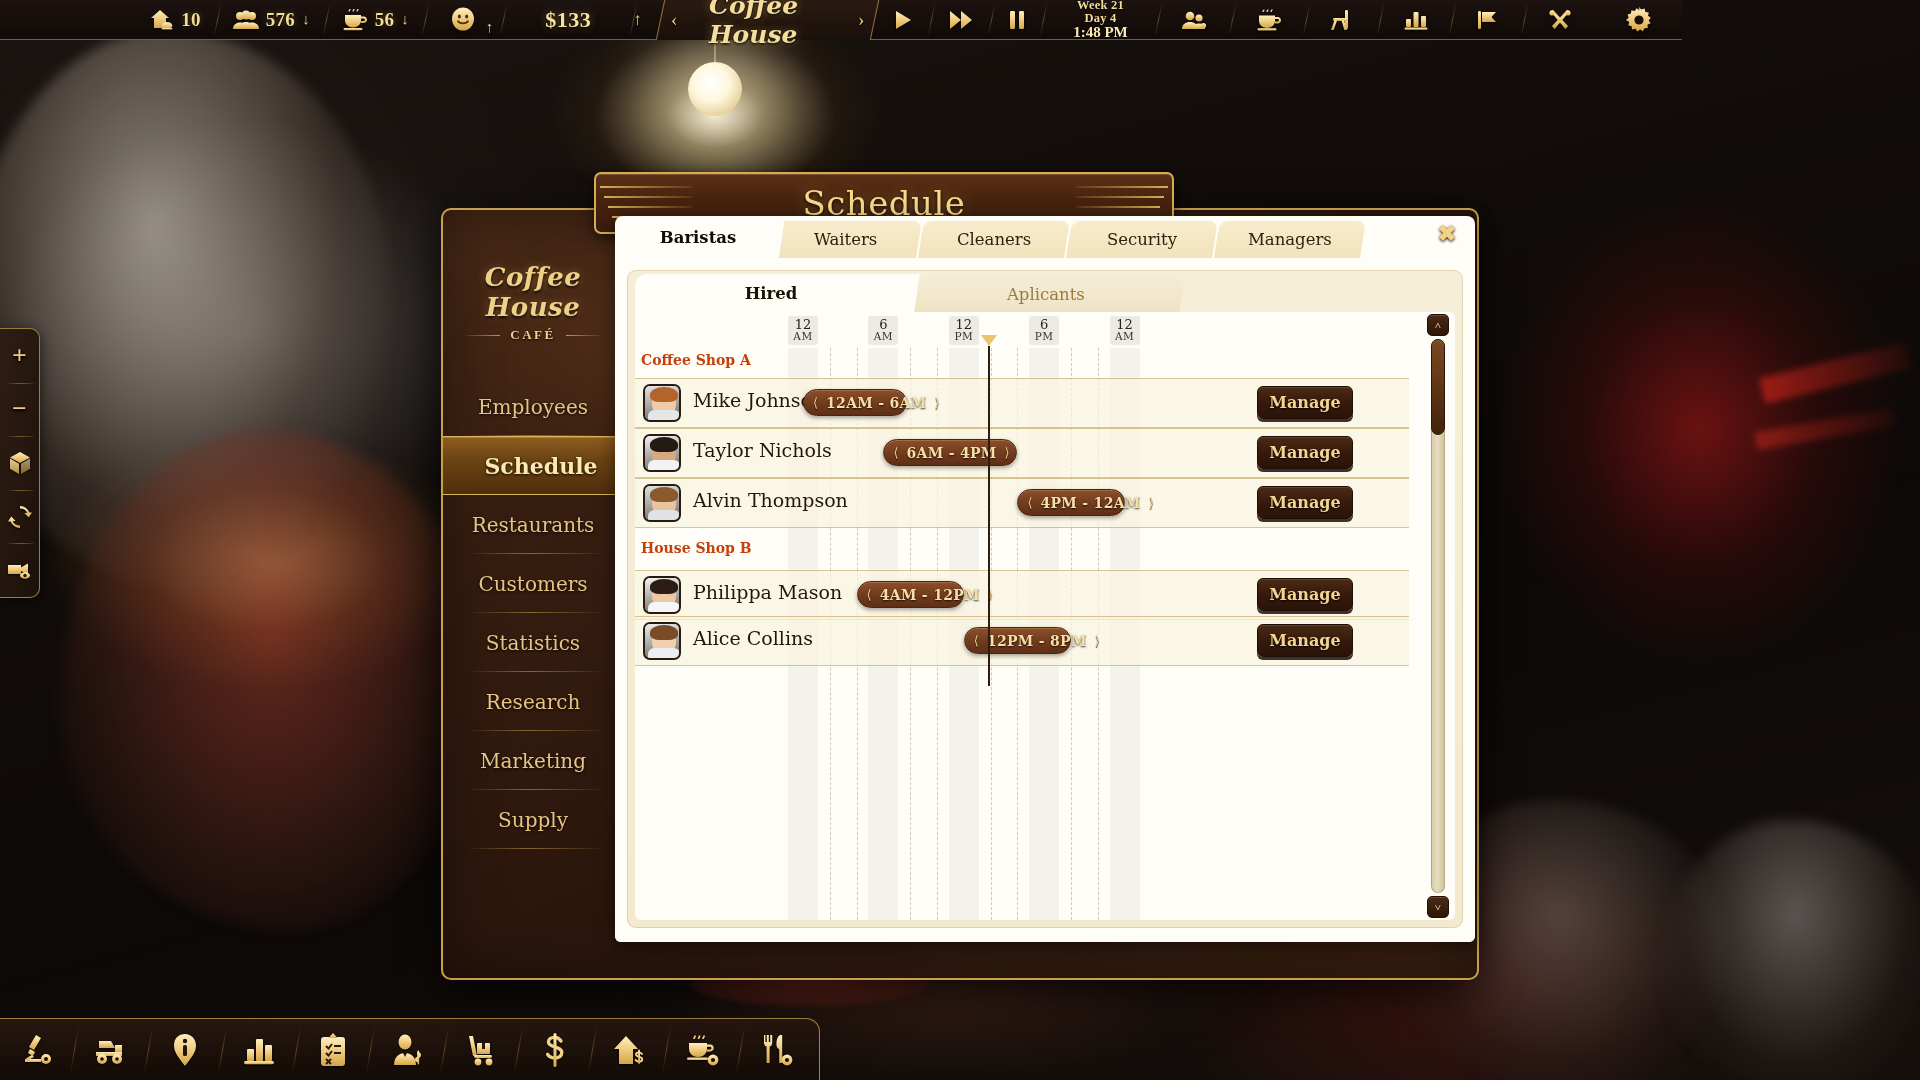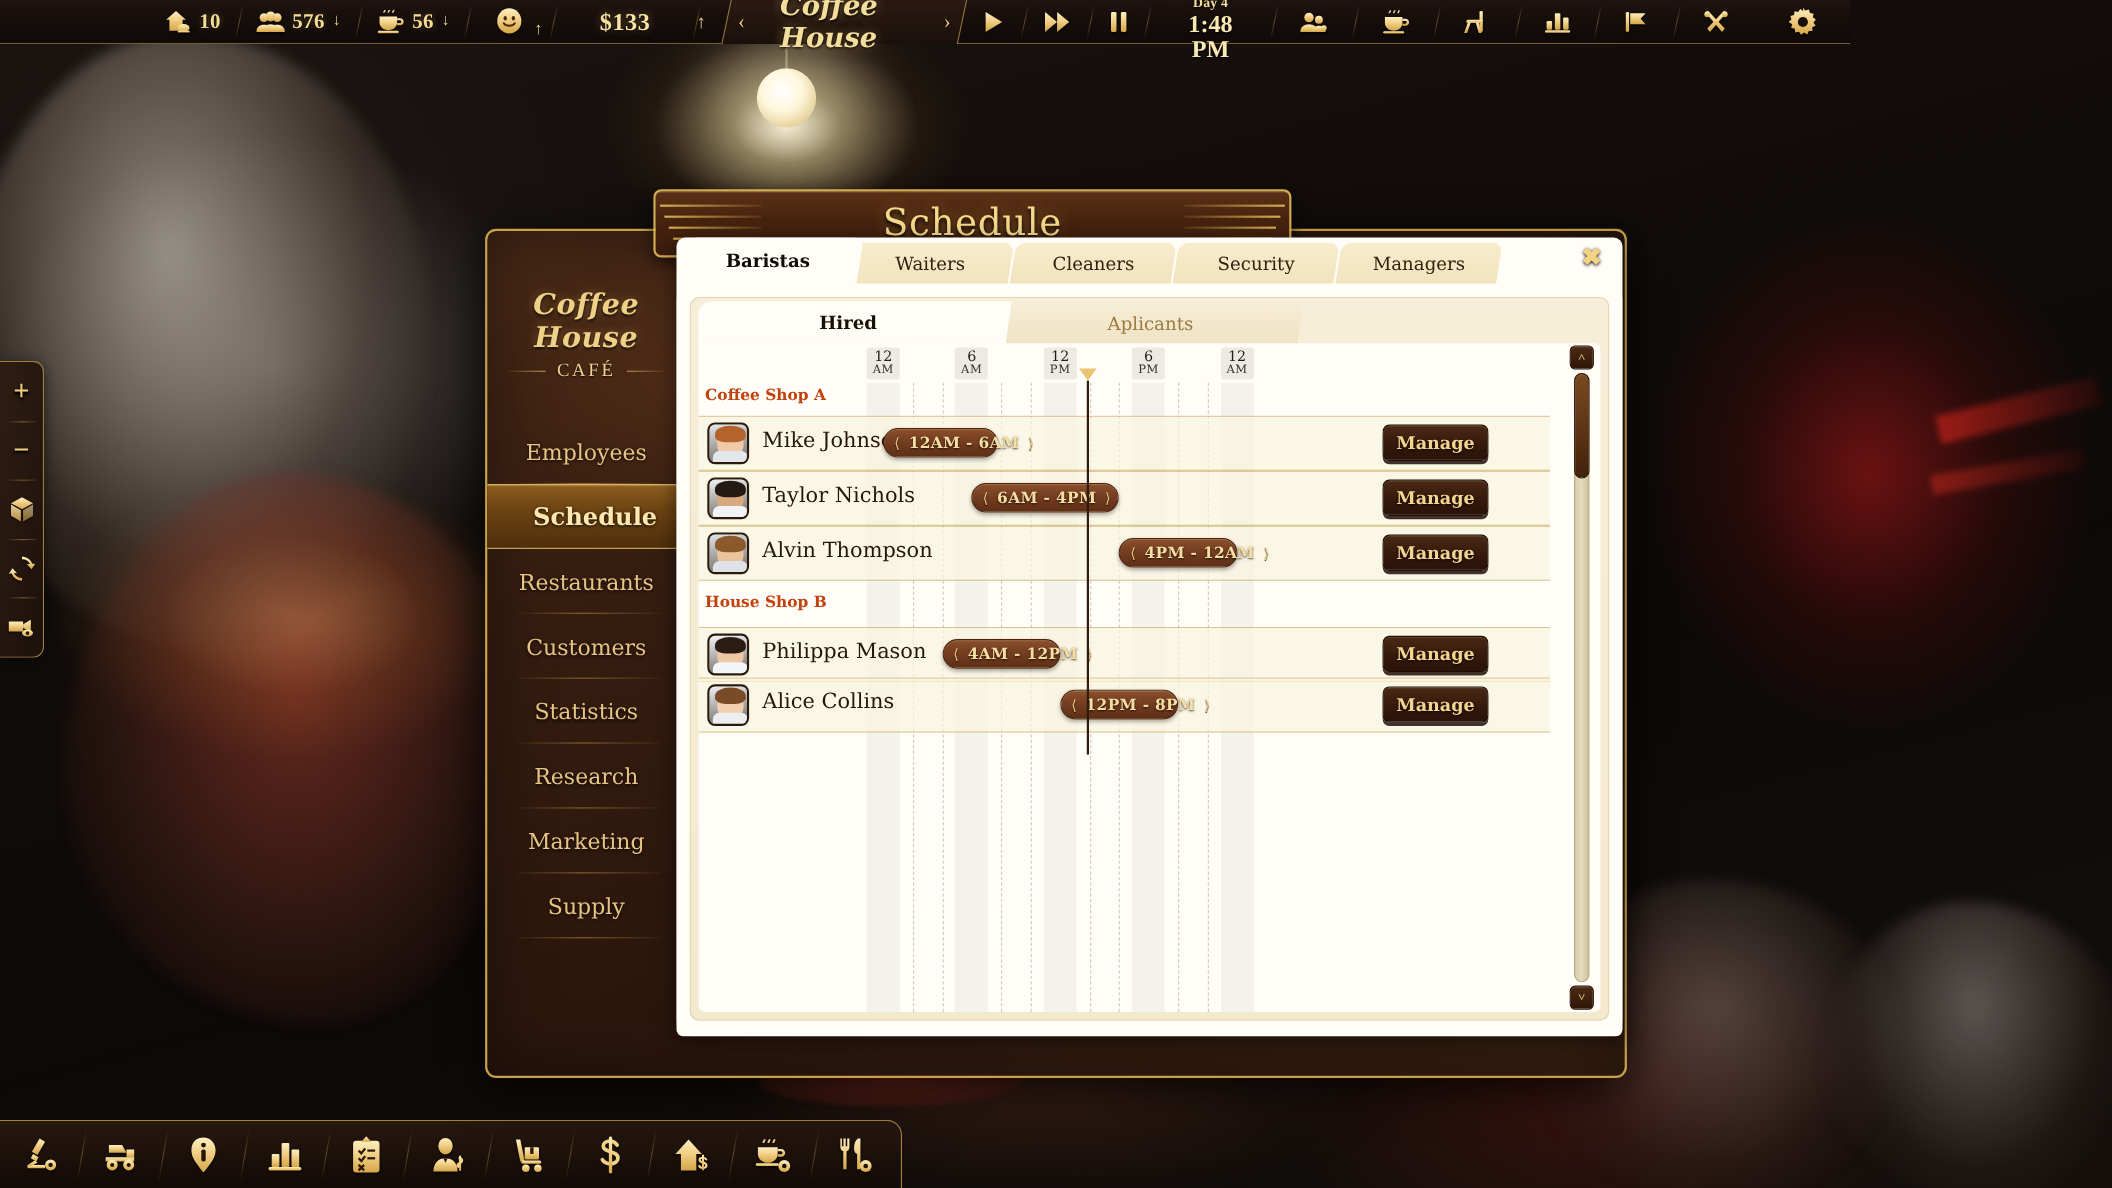--- a/index.html
+++ b/index.html
@@ -101,21 +101,21 @@
     border-left: 1px solid rgba(200,160,75,0.7);
     border-right: 1px solid rgba(200,160,75,0.7);
     transform: skewX(-12deg);
   }
   .biz-wrap > * { transform: skewX(12deg); }
 
   .speed-cell { padding: 0 18px; }
   .clock { text-align: center; line-height: 1.05; padding: 0 14px; }
   .clock .wk { font-size: 12.5px; font-weight: bold; color: #f4dc99; letter-spacing: .2px;
     text-shadow: 0 1px 2px #000; }
-  .clock .tm { font-size: 22px; font-weight: bold; color: #fbe9b4; text-shadow: 0 1px 2px #000; }
+  .clock .tm { font-size: 15px; font-weight: bold; color: #fbe9b4; text-shadow: 0 1px 2px #000; }
 
   
   .lefttool {
     position: absolute; left: 0; top: 328px; width: 40px; height: 270px;
     background: linear-gradient(100deg, #2e1d13 0%, #24160f 60%, #1b110b 100%);
     border: 1px solid rgba(198,160,76,0.75);
     border-left: none;
     border-radius: 0 10px 10px 0;
     display: flex; flex-direction: column; align-items: center;
     z-index: 18; box-shadow: 0 3px 14px rgba(0,0,0,0.6);
@@ -203,21 +203,21 @@
     position: absolute; left: 2px; top: 54px; width: 180px; height: 718px;
     z-index: 3;
   }
   .logo { text-align: center; padding-top: 30px; }
   .logo-main {
     font-family: "DejaVu Serif", serif; font-style: italic; font-weight: bold;
     font-size: 26px; color: #f0cf86; letter-spacing: .5px;
     text-shadow: 0 2px 3px rgba(0,0,0,0.85), 0 0 9px rgba(230,185,95,0.35);
   }
   .logo-sub {
-    margin-top: 5px; font-size: 17px; letter-spacing: 2.5px; font-weight: normal;
+    margin-top: 5px; font-size: 13px; letter-spacing: 2.5px; font-weight: bold;
     color: #f0d392; display: flex; align-items: center; justify-content: center; gap: 10px;
     text-shadow: 0 1px 2px #000;
   }
   .logo-sub::before, .logo-sub::after {
     content: ""; width: 34px; height: 1px;
     background: linear-gradient(90deg, rgba(210,170,90,0.1), rgba(210,170,90,0.85));
   }
   .logo-sub::after { background: linear-gradient(270deg, rgba(210,170,90,0.1), rgba(210,170,90,0.85)); }
 
   .menu { margin-top: 34px; }
@@ -273,21 +273,21 @@
   }
   .tab.first { transform: skewX(0deg); border-radius: 9px 9px 0 0; }
   .tab.first > span { transform: none; }
   .tab.first::after {
     content: ""; position: absolute; right: -11px; top: 0; bottom: 0; width: 22px;
     background: #fffdf7; transform: skewX(-9deg); border-radius: 0 9px 0 0;
   }
 
   .panel-inner {
     position: absolute; left: 0; top: 42px; right: 0; bottom: 0;
-    background: #fffdf7; padding: 12px 12px 14px 12px; border-radius: 15px;
+    background: #fffdf7; padding: 12px 12px 14px 12px;
   }
   .sheet {
     position: relative; width: 100%; height: 100%;
     background: linear-gradient(180deg, #f6eed8 0%, #f3e9cf 100%);
     border-radius: 9px;
     box-shadow: inset 0 0 0 1px rgba(205,180,130,0.45);
     overflow: hidden;
   }
   .subtabs { display: flex; align-items: flex-end; height: 42px; padding: 6px 8px 0 8px; }
   .subtab {

